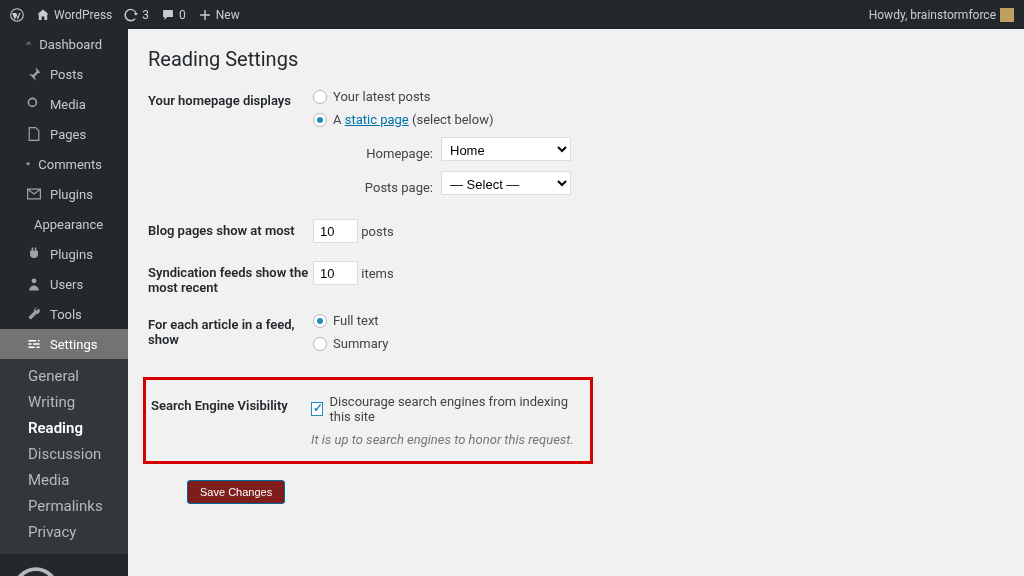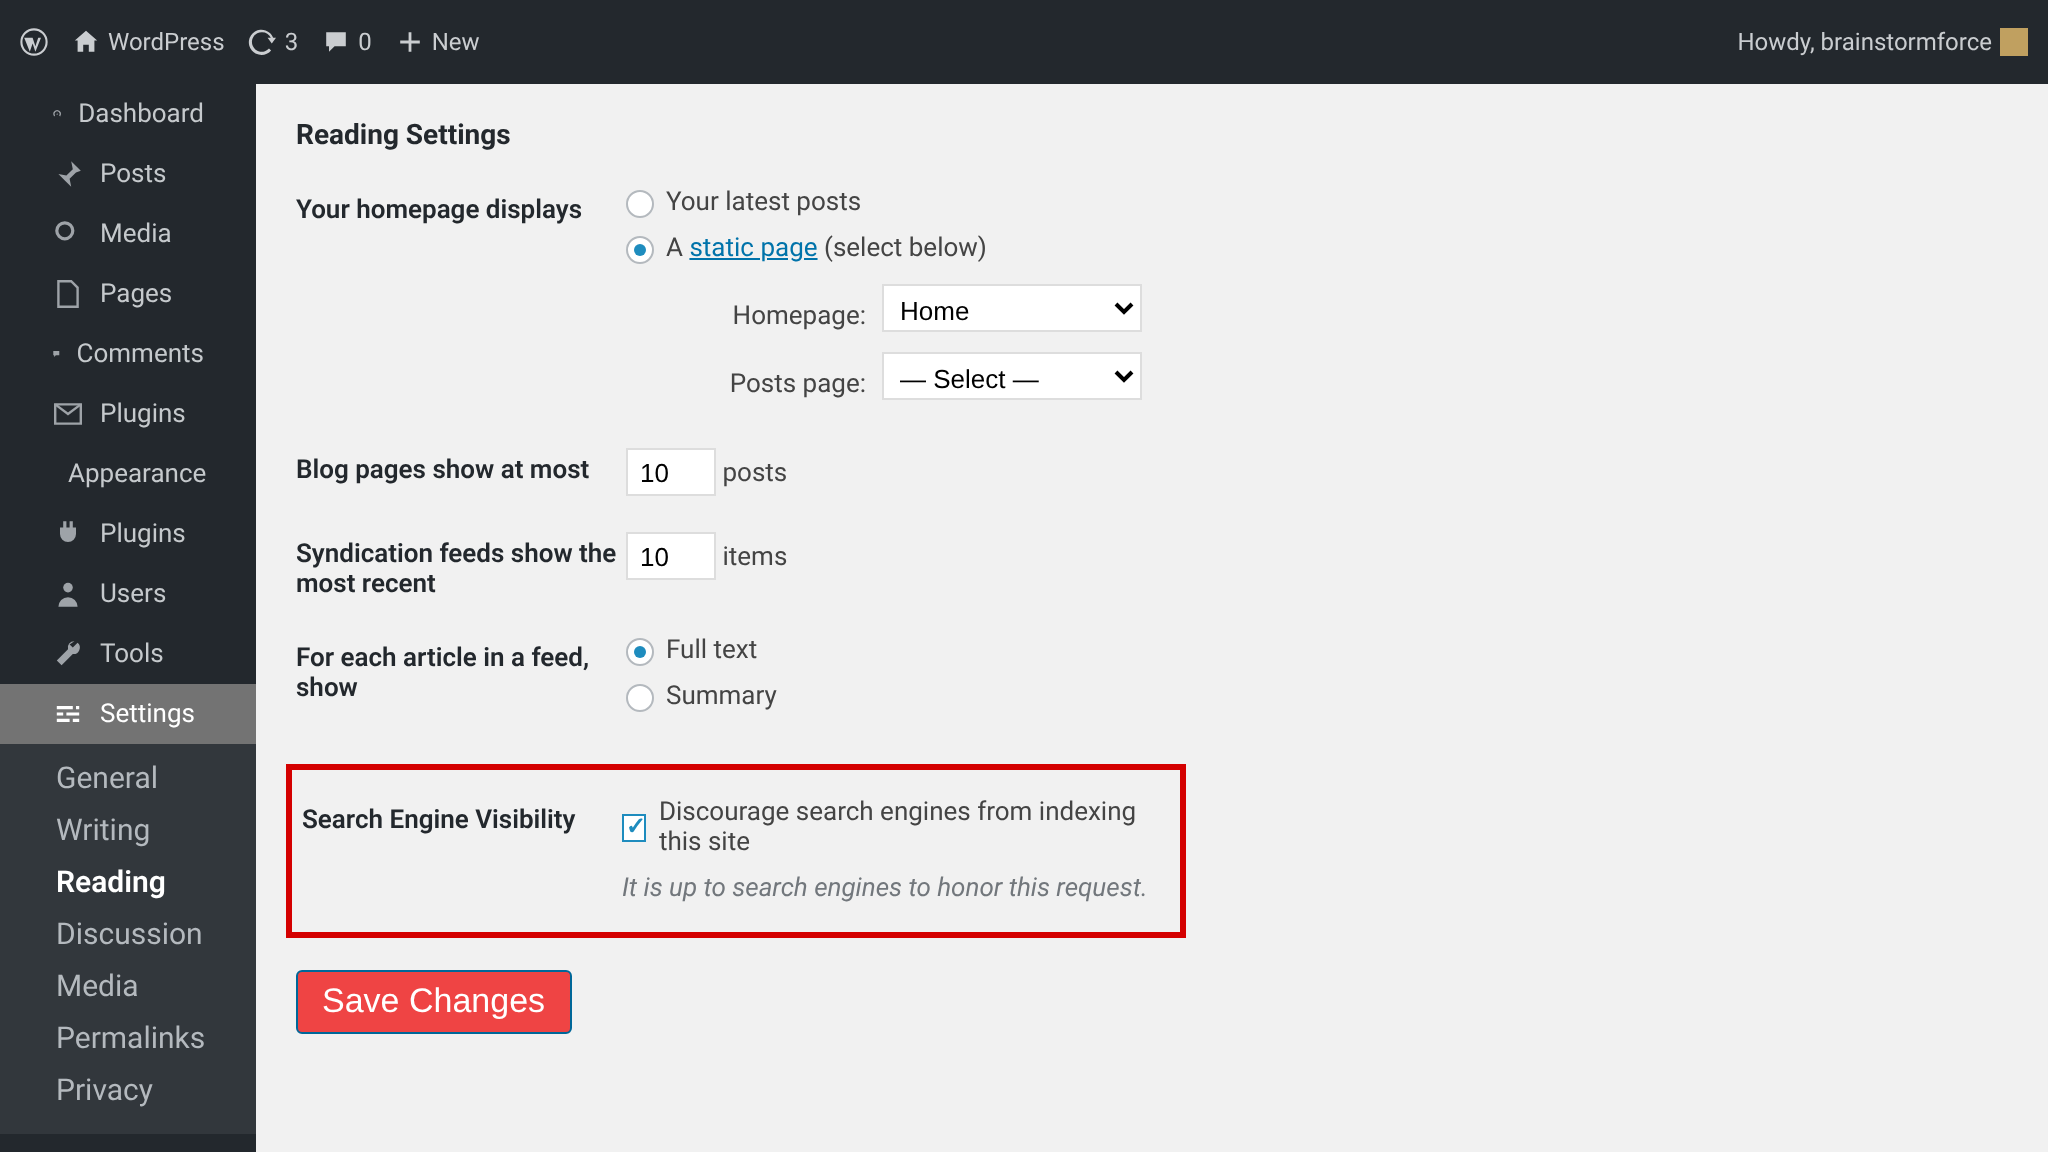--- a/index.html
+++ b/index.html
@@ -7,21 +7,21 @@
     font-family: -apple-system, BlinkMacSystemFont, "Segoe UI", Roboto, "Helvetica Neue", sans-serif;
     font-size: 13px;
     color: #444;
     background: #f1f1f1;
     width: 1024px;
     height: 576px;
     overflow: hidden;
   }
   
   .admin-bar {
-    height: 42px;
+    height: 29px;
     background: #23282d;
     color: #cacdd0;
     display: flex;
     align-items: center;
     font-size: 12px;
     padding: 0 10px;
     justify-content: space-between;
   }
   .ab-left, .ab-right { display: flex; align-items: center; gap: 12px; }
   .ab-item { display: flex; align-items: center; gap: 4px; cursor: pointer; }
@@ -88,22 +88,22 @@
   }
   .sep { height: 6px; }
   
   .content {
     flex: 1;
     padding: 12px 20px;
     overflow: auto;
     background: #f1f1f1;
   }
   h1.page-title {
-    font-size: 14px;
-    font-weight: 700;
+    font-size: 20px;
+    font-weight: 400;
     color: #23282d;
     margin: 6px 0 18px;
   }
   .form-row {
     display: flex;
     align-items: flex-start;
     margin-bottom: 18px;
   }
   .form-row .th {
     width: 165px;
@@ -152,27 +152,28 @@
   .desc-italic { font-style: italic; color: #72777c; margin-top: 8px; font-size: 13px; }
   .highlight-box {
     border: 3px solid #d40000;
     padding: 14px 10px 14px 0;
     margin: 0 0 16px -5px;
     max-width: 450px;
   }
   .highlight-box .form-row { margin-bottom: 0; }
   .highlight-box .th { padding-left: 5px; }
   .btn-primary {
-    background: #ef4444;
+    background: #7f1d1d;
     border: 1px solid #006799;
     color: #fff;
-    font-size: 17px;
+    font-size: 11px;
     padding: 5px 12px;
     border-radius: 3px;
     cursor: pointer;
+    margin-left: 39px;
   }
   svg { width: 100%; height: 100%; fill: currentColor; }
 </style>
 </head>
 <body>
 
 <div class="admin-bar">
   <div class="ab-left">
     <span class="ab-item">
       <span class="ab-icon">

